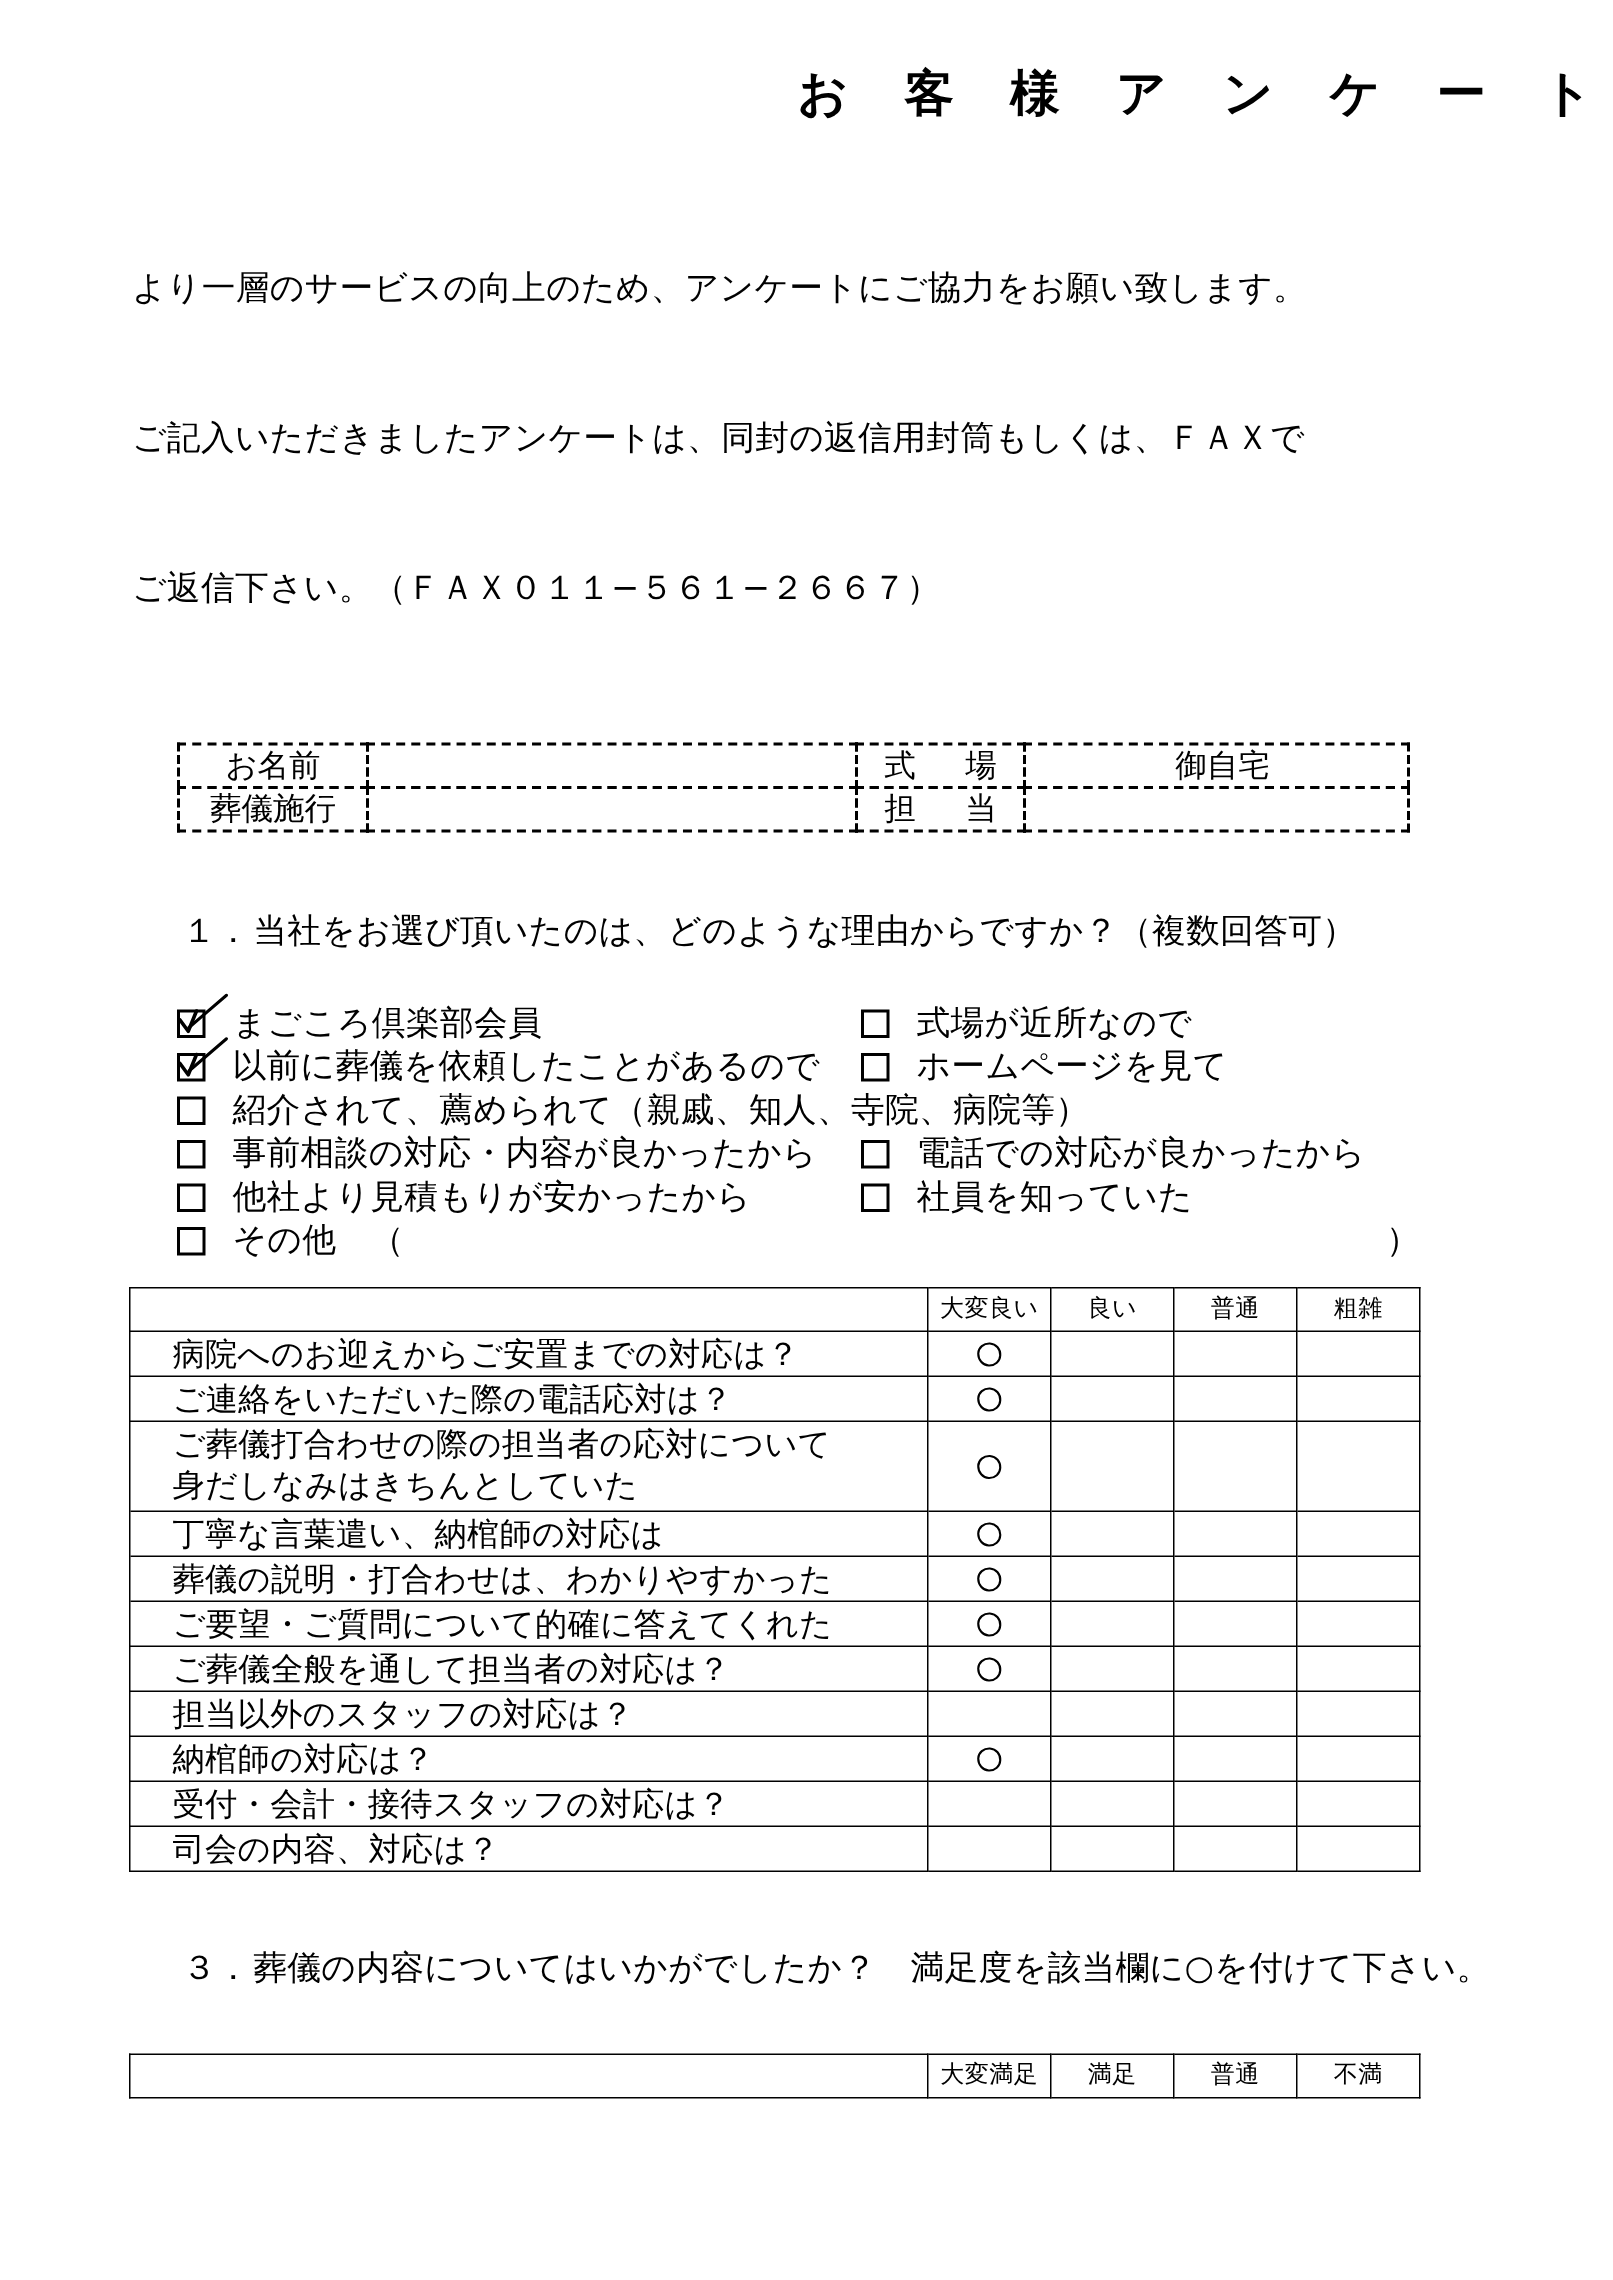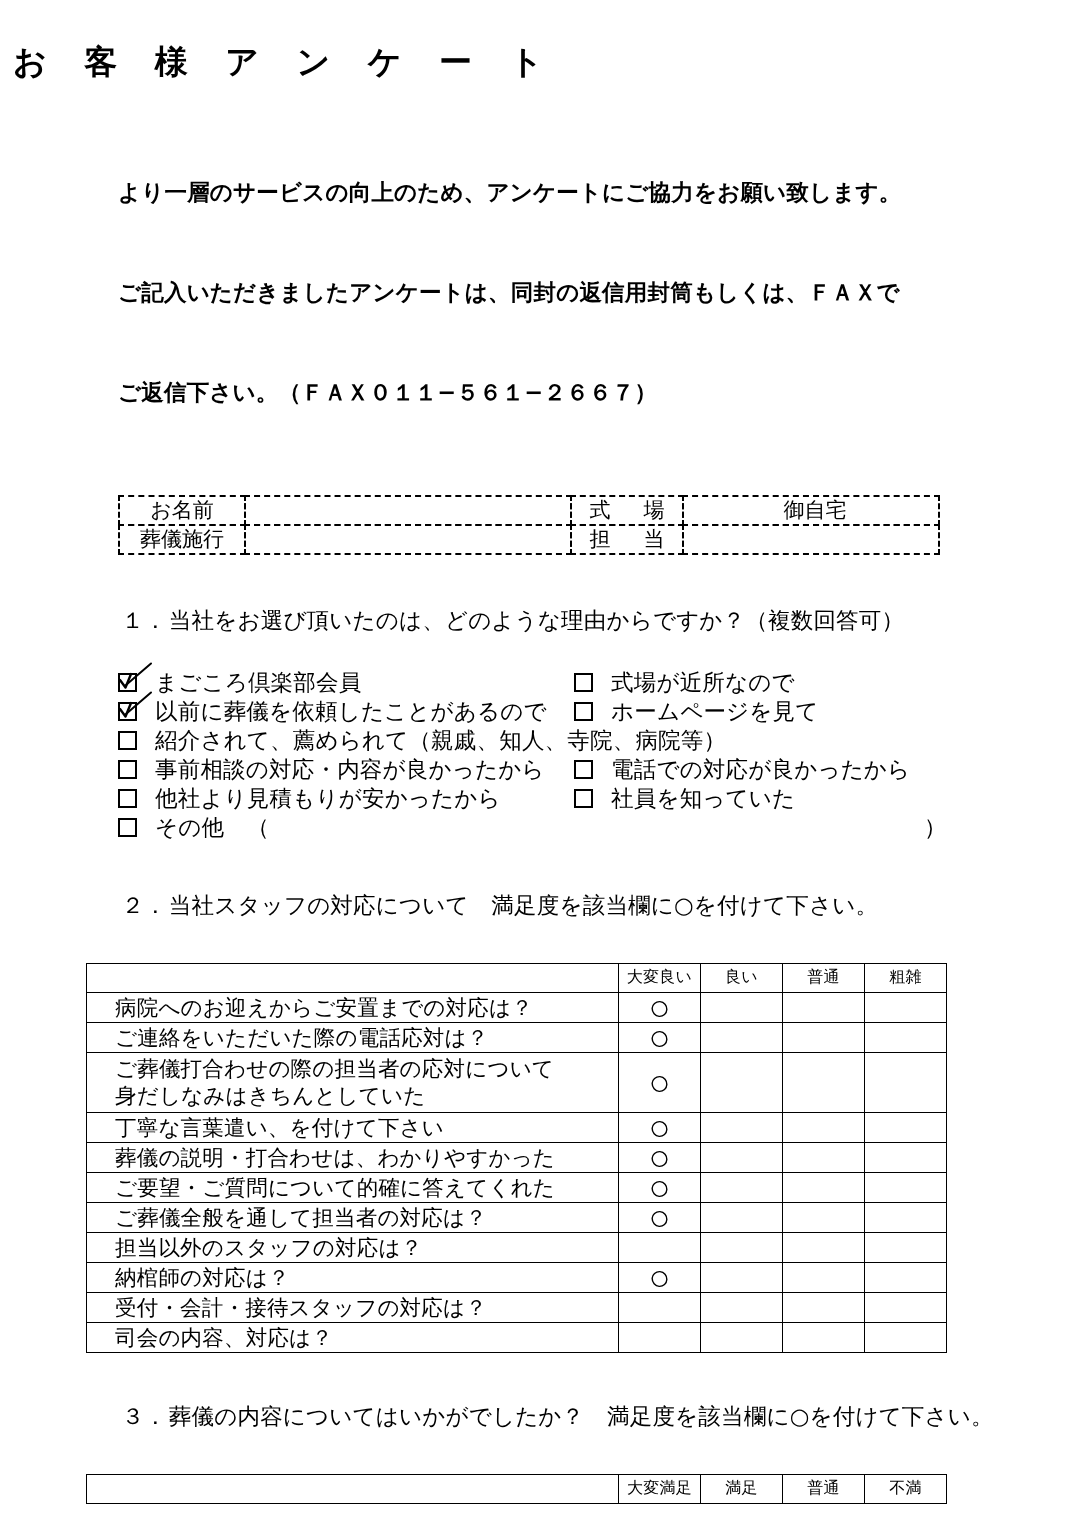--- a/index.html
+++ b/index.html
@@ -18,37 +18,36 @@
   }
 
   .page {
     position: absolute;
     inset: 0;
     padding: 0;
   }
 
   
   .doc-title {
-    text-align: left;
+    text-align: right;
     font-size: 33px;
     font-weight: bold;
     letter-spacing: 13px;
     margin: 42px 0 0 0;
     padding-left: 13px;
     line-height: 1.2;
   }
 
   
   .intro {
-    margin: 28px 0 0 118px;
+    margin: 28px 0 0 88px;
     font-size: 22.5px;
     line-height: 1.48;
     letter-spacing: 0.2px;
     white-space: pre;
-    font-weight: bold;
   }
   .intro div { white-space: pre; }
 
   
   .fields {
     position: relative;
     margin: 19px 0 0 118px;
     width: 822px;
     height: 62px;
   }
@@ -231,23 +230,20 @@
       <div class="opt-row">
         <div class="opt col-a"><span class="box"></span><span class="opt-label">他社より見積もりが安かったから</span></div>
         <div class="opt col-b"><span class="box"></span><span class="opt-label">社員を知っていた</span></div>
       </div>
       <div class="opt-row">
         <div class="opt col-a"><span class="box"></span><span class="opt-label">その他　（</span></div>
         <span class="other-paren">）</span>
       </div>
     </div>
 
-  <div class="q-head">
-    <span class="qnum">２．</span><span>当社スタッフの対応について　満足度を該当欄に○を付けて下さい。</span>
-  </div>
 
   <table class="rt" id="q2-table">
     <colgroup>
         <col class="c-q">
         <col class="c-o">
         <col class="c-o">
         <col class="c-o">
         <col class="c-o">
       </colgroup>
     <thead>
@@ -281,21 +277,21 @@
         <tr class="dashrow">
           <td class="q q2l" style="height: 46px;"><div>ご葬儀打合わせの際の担当者の応対について</div><div>身だしなみはきちんとしていた</div></td>
           <td class="mark" style="height: 46px;"><svg class="circle" viewBox="0 0 24 24">
               <path d="M12.5 3.2 C7.6 3.0 3.3 6.4 3.2 11.2 C3.1 16.2 6.8 20.6 11.6 20.8 C16.6 21.0 20.6 17.4 20.8 12.6 C21.0 7.8 17.6 3.6 12.5 3.2 Z" fill="none" stroke="#000" stroke-width="1.7" stroke-linecap="round"></path>
             </svg></td>
           <td class="mark" style="height: 46px;"></td>
           <td class="mark" style="height: 46px;"></td>
           <td class="mark" style="height: 46px;"></td>
         </tr>
         <tr class="dashrow">
-          <td class="q">丁寧な言葉遣い、を付けて下さい</td>
+          <td class="q">丁寧な言葉遣い、納棺師の対応は</td>
           <td class="mark"><svg class="circle" viewBox="0 0 24 24">
               <path d="M12.5 3.2 C7.6 3.0 3.3 6.4 3.2 11.2 C3.1 16.2 6.8 20.6 11.6 20.8 C16.6 21.0 20.6 17.4 20.8 12.6 C21.0 7.8 17.6 3.6 12.5 3.2 Z" fill="none" stroke="#000" stroke-width="1.7" stroke-linecap="round"></path>
             </svg></td>
           <td class="mark"></td>
           <td class="mark"></td>
           <td class="mark"></td>
         </tr>
         <tr class="dashrow">
           <td class="q">葬儀の説明・打合わせは、わかりやすかった</td>
           <td class="mark"><svg class="circle" viewBox="0 0 24 24">

